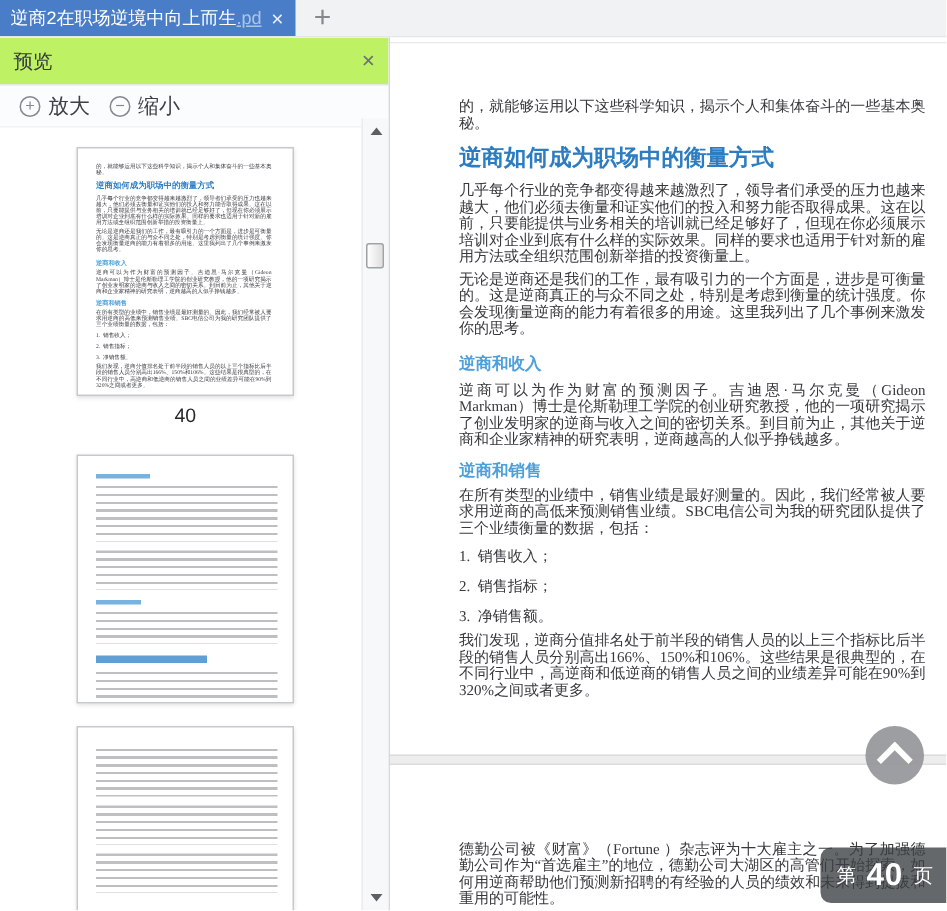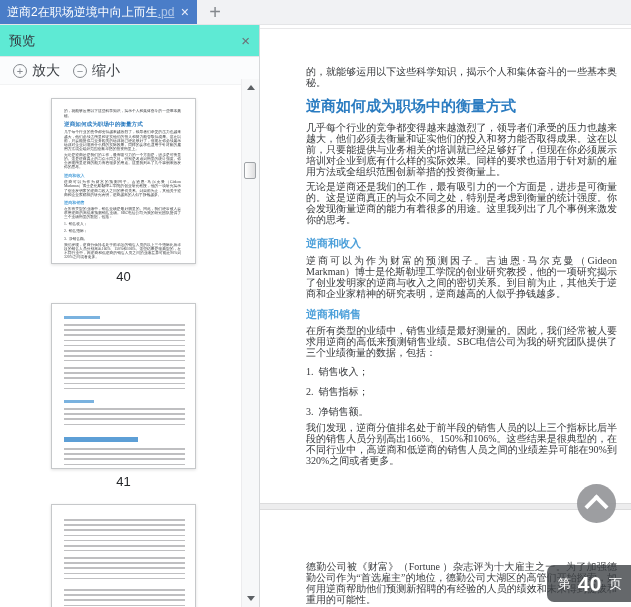--- a/index.html
+++ b/index.html
@@ -16,21 +16,21 @@
   .tab-title{white-space:nowrap;overflow:hidden;}
   .tab-ext{opacity:.55;white-space:nowrap;text-decoration:underline;}
   .tab-close{margin-left:auto;font-size:14px;line-height:14px;color:#e9eefb;padding:0 1px;cursor:pointer;}
   .newtab{width:36px;display:flex;align-items:center;justify-content:center;
     color:#84888d;font-size:20px;font-weight:300;cursor:pointer;}
   
   .mainrow{display:flex;height:582px;}
   
   .sidebar{width:260px;min-width:260px;background:#fff;border-right:1px solid #d6d8da;
     box-sizing:border-box;position:relative;display:flex;flex-direction:column;overflow:hidden;}
-  .sidehead{height:32px;min-height:26px;background:#5eead4;display:flex;align-items:center;
+  .sidehead{height:32px;min-height:26px;background:#bef264;display:flex;align-items:center;
     padding:0 9px;font-size:13px;color:#343940;border-bottom:1px solid #e3e5e8;box-sizing:border-box;}
   .panel-close{margin-left:auto;color:#6b7076;font-size:15px;line-height:15px;cursor:pointer;}
   .zoomrow{height:28px;min-height:28px;display:flex;align-items:center;padding:0 13px;
     background:#fbfcfd;font-size:14px;color:#3d4146;border-bottom:1px solid #f2f3f4;box-sizing:border-box;}
   .zoom-btn{display:flex;align-items:center;margin-right:13px;cursor:pointer;}
   .cicon{display:inline-block;width:14px;height:14px;border:1px solid #85898e;border-radius:50%;
     font-size:11px;line-height:13px;text-align:center;color:#85898e;margin-right:5px;box-sizing:border-box;}
   .thumblist{flex:1;overflow:hidden;padding-top:13px;}
   .thumb{width:145px;height:166px;background:#fff;border:1px solid #c6c8ca;
     box-shadow:0 1px 3px rgba(0,0,0,.13);margin-left:51px;overflow:hidden;
@@ -132,21 +132,20 @@
         <div>
           <div class="skh" style="margin-top:2px"></div>
           <div class="sk" style="height:37px;margin-top:5px"></div>
           <div class="sk" style="height:26px;margin-top:6px"></div>
           <div class="skh" style="width:30px;margin-top:7px"></div>
           <div class="sk" style="height:21px;margin-top:5px"></div>
           <div class="skh-big" style="margin-top:8px"></div>
           <div class="sk" style="height:32px;margin-top:6px"></div>
         </div>
       </div>
-      <div class="thumb-label">41</div>
 
       <div class="thumb t3">
         <div>
           <div class="sk" style="height:32px;margin-top:4px"></div>
           <div class="sk" style="height:26px;margin-top:6px"></div>
           <div class="sk" style="height:26px;margin-top:6px"></div>
         </div>
       </div>
     </div>
 

